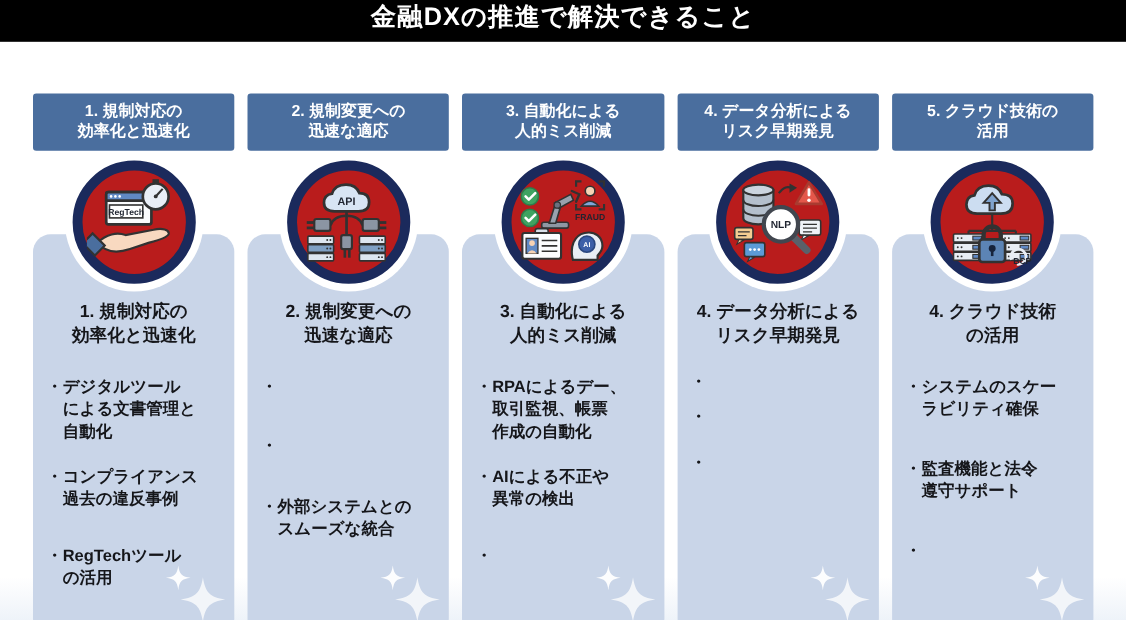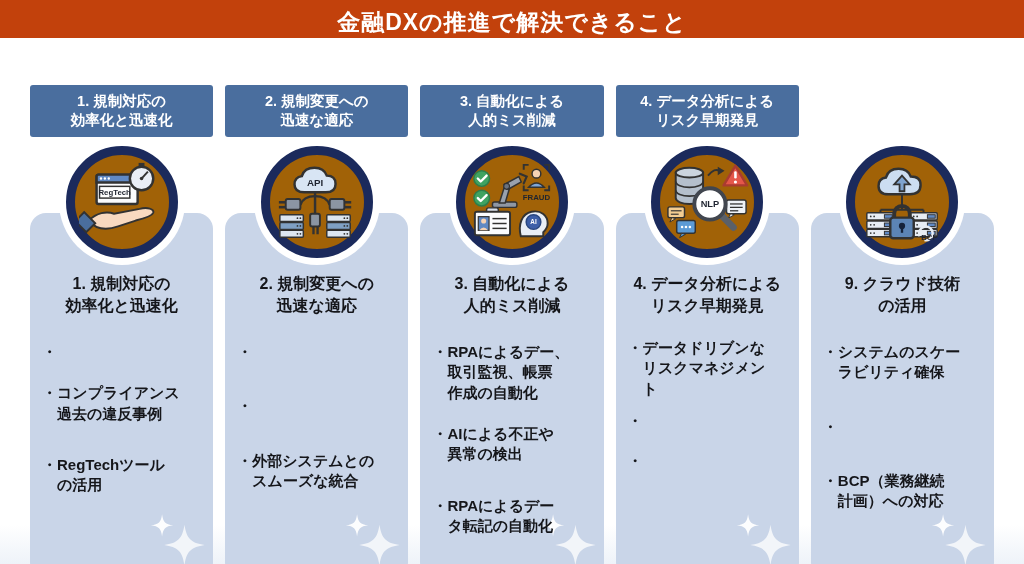--- a/index.html
+++ b/index.html
@@ -3,22 +3,22 @@
 <meta charset="utf-8">
 <style>
   * { margin:0; padding:0; box-sizing:border-box; }
   html,body { width:1024px; height:564px; }
   body {
     font-family:"Liberation Sans","DejaVu Sans",sans-serif;
     background:linear-gradient(180deg,#ffffff 0%,#ffffff 93%,#eef3f9 100%);
     overflow:hidden; position:relative;
   }
   .title-bar {
-    height:38px; background:#c2410c; color:#ffffff;
-    display:flex; align-items:flex-end; justify-content:center;
+    height:38px; background:#000000; color:#ffffff;
+    display:flex; align-items:flex-start; justify-content:center;
     font-size:23px; font-weight:bold; letter-spacing:1px;
   }
   .columns {
     position:absolute; left:30px; right:30px; top:44px; height:493px;
     display:flex; gap:12px;margin-top:41px;
   }
   .column { flex:1 1 0; position:relative; }
   .col-header {
     position:relative; z-index:4;
     height:52px; background:#4a6e9e; border-radius:3px;
@@ -26,21 +26,21 @@
     display:flex; align-items:center; justify-content:center;
     text-align:center; white-space:pre-line;
   }
   .halo {
     position:absolute; top:54px; left:50%; transform:translateX(-50%);
     width:126px; height:126px; border-radius:50%; background:#ffffff; z-index:2;
   }
   .ring {
     position:absolute; top:61px; left:50%; transform:translateX(-50%);
     width:112px; height:112px; border-radius:50%;
-    background:#a16207; border:9px solid #1b2a5c; z-index:3;
+    background:#b91c1c; border:9px solid #1b2a5c; z-index:3;
     display:flex; align-items:center; justify-content:center;
   }
   .ring svg { width:86px; height:86px; }
   .card {
     position:absolute; left:0; right:0; top:128px; bottom:0; z-index:1;
     background:#c9d5e8; border-radius:16px;
     padding:60px 9px 12px 9px; overflow:hidden;
   }
   .card-heading {
     position:relative; z-index:2;
@@ -87,20 +87,23 @@
         <line x1="64" y1="20" x2="70.5" y2="13" stroke="#323232" stroke-width="2"></line>
         <circle cx="64" cy="20" r="1.8" fill="#323232"></circle>
       </svg>
     </div>
     <div class="card">
       <h3 class="card-heading">1. 規制対応の
 効率化と迅速化</h3>
       <ul class="bullets">
         <li class="bullet">
             <span class="dot">・</span>
+            <span class="btext">デジタルツール
+による文書管理と
+自動化</span>
           </li>
         <li class="bullet">
             <span class="dot">・</span>
             <span class="btext">コンプライアンス
 過去の違反事例</span>
           </li>
         <li class="bullet" style="margin-top:10px;">
             <span class="dot">・</span>
             <span class="btext">RegTechツール
 の活用</span>
@@ -229,22 +232,20 @@
 取引監視、帳票
 作成の自動化</span>
           </li>
         <li class="bullet">
             <span class="dot">・</span>
             <span class="btext">AIによる不正や
 異常の検出</span>
           </li>
         <li class="bullet" style="margin-top:10px;">
             <span class="dot">・</span>
-            <span class="btext">RPAによるデー
-タ転記の自動化</span>
           </li>
       </ul>
       <svg class="sparkle" viewBox="0 0 60 60">
         <path d="M37,12 C39,25 43,29 56,31 C43,33 39,37 37,50 C35,37 31,33 18,31 C31,29 35,25 37,12 Z" fill="#ffffff" fill-opacity="0.75"></path>
         <path d="M16,2 C17,9.5 19,11.5 26.5,12.5 C19,13.5 17,15.5 16,23 C15,15.5 13,13.5 5.5,12.5 C13,11.5 15,9.5 16,2 Z" fill="#ffffff" fill-opacity="0.95"></path>
       </svg>
     </div>
   </section>
 
   <section class="column">
@@ -286,39 +287,38 @@
         <circle cx="47" cy="46" r="16" fill="#ffffff" stroke="#41464f" stroke-width="4"></circle>
         <text class="ic-label" x="47" y="49.5" font-size="9.5" text-anchor="middle" fill="#1f2430">NLP</text>
       </svg>
     </div>
     <div class="card">
       <h3 class="card-heading">4. データ分析による
 リスク早期発見</h3>
       <ul class="bullets" style="gap:12px; margin-top:20px;">
         <li class="bullet">
             <span class="dot">・</span>
-            <span class="btext">データドリブンな
-リスクマネジメン
-ト</span>
           </li>
         <li class="bullet">
             <span class="dot">・</span>
           </li>
         <li class="bullet" style="margin-top:8px;">
             <span class="dot">・</span>
           </li>
       </ul>
       <svg class="sparkle" viewBox="0 0 60 60">
         <path d="M37,12 C39,25 43,29 56,31 C43,33 39,37 37,50 C35,37 31,33 18,31 C31,29 35,25 37,12 Z" fill="#ffffff" fill-opacity="0.75"></path>
         <path d="M16,2 C17,9.5 19,11.5 26.5,12.5 C19,13.5 17,15.5 16,23 C15,15.5 13,13.5 5.5,12.5 C13,11.5 15,9.5 16,2 Z" fill="#ffffff" fill-opacity="0.95"></path>
       </svg>
     </div>
   </section>
 
   <section class="column">
+    <div class="col-header">5. クラウド技術の
+活用</div>
     <div class="halo"></div>
     <div class="ring">
       <svg viewBox="0 0 88 88">
         <path d="M44,36 V52 M22,52 H66 M22,52 V56 M66,52 V56" stroke="#323232" stroke-width="2" fill="none"></path>
         <path d="M30,36 Q20,36 20,27.5 Q20,20 27.5,19 Q30,10 40.5,10 Q50,10 53,18 Q63,18 63,26.5 Q63,36 52,36 Z" fill="#ccddf1" stroke="#323232" stroke-width="2.5"></path>
         <path d="M41.5,33 V26 H36 L44,17 L52,26 H46.5 V33 Z" fill="#7fa3ce" stroke="#323232" stroke-width="1.8"></path>
         <g stroke="#323232" stroke-width="1.5">
           <rect x="8" y="55" width="28" height="7.5" rx="1" fill="#e8edf4"></rect>
           <rect x="8" y="63.5" width="28" height="7.5" rx="1" fill="#e8edf4"></rect>
           <rect x="8" y="72" width="28" height="7.5" rx="1" fill="#e8edf4"></rect>
@@ -350,35 +350,35 @@
         </g>
         <path d="M36,61 v-5 a8,8 0 0 1 16,0 v5" fill="none" stroke="#323232" stroke-width="4"></path>
         <rect x="32" y="60" width="24" height="21" rx="3" fill="#5c84b5" stroke="#323232" stroke-width="2.5"></rect>
         <circle cx="44" cy="68.5" r="3.2" fill="#16233b"></circle>
         <rect x="42.8" y="69.5" width="2.4" height="6" fill="#16233b"></rect>
         <path d="M62,79 a7,7 0 1 1 5,4" fill="none" stroke="#e8edf4" stroke-width="2.5"></path>
         <text class="ic-label" x="72" y="83" font-size="8" text-anchor="middle" fill="#1f2430">BCP</text>
       </svg>
     </div>
     <div class="card">
-      <h3 class="card-heading">9. クラウド技術
+      <h3 class="card-heading">4. クラウド技術
 の活用</h3>
       <ul class="bullets" style="gap:34px;">
         <li class="bullet">
             <span class="dot">・</span>
             <span class="btext">システムのスケー
 ラビリティ確保</span>
           </li>
         <li class="bullet">
             <span class="dot">・</span>
-          </li>
-        <li class="bullet">
-            <span class="dot">・</span>
-            <span class="btext">BCP（業務継続
-計画）への対応</span>
+            <span class="btext">監査機能と法令
+遵守サポート</span>
+          </li>
+        <li class="bullet">
+            <span class="dot">・</span>
           </li>
       </ul>
       <svg class="sparkle" viewBox="0 0 60 60">
         <path d="M37,12 C39,25 43,29 56,31 C43,33 39,37 37,50 C35,37 31,33 18,31 C31,29 35,25 37,12 Z" fill="#ffffff" fill-opacity="0.75"></path>
         <path d="M16,2 C17,9.5 19,11.5 26.5,12.5 C19,13.5 17,15.5 16,23 C15,15.5 13,13.5 5.5,12.5 C13,11.5 15,9.5 16,2 Z" fill="#ffffff" fill-opacity="0.95"></path>
       </svg>
     </div>
   </section>
 
 </main>

